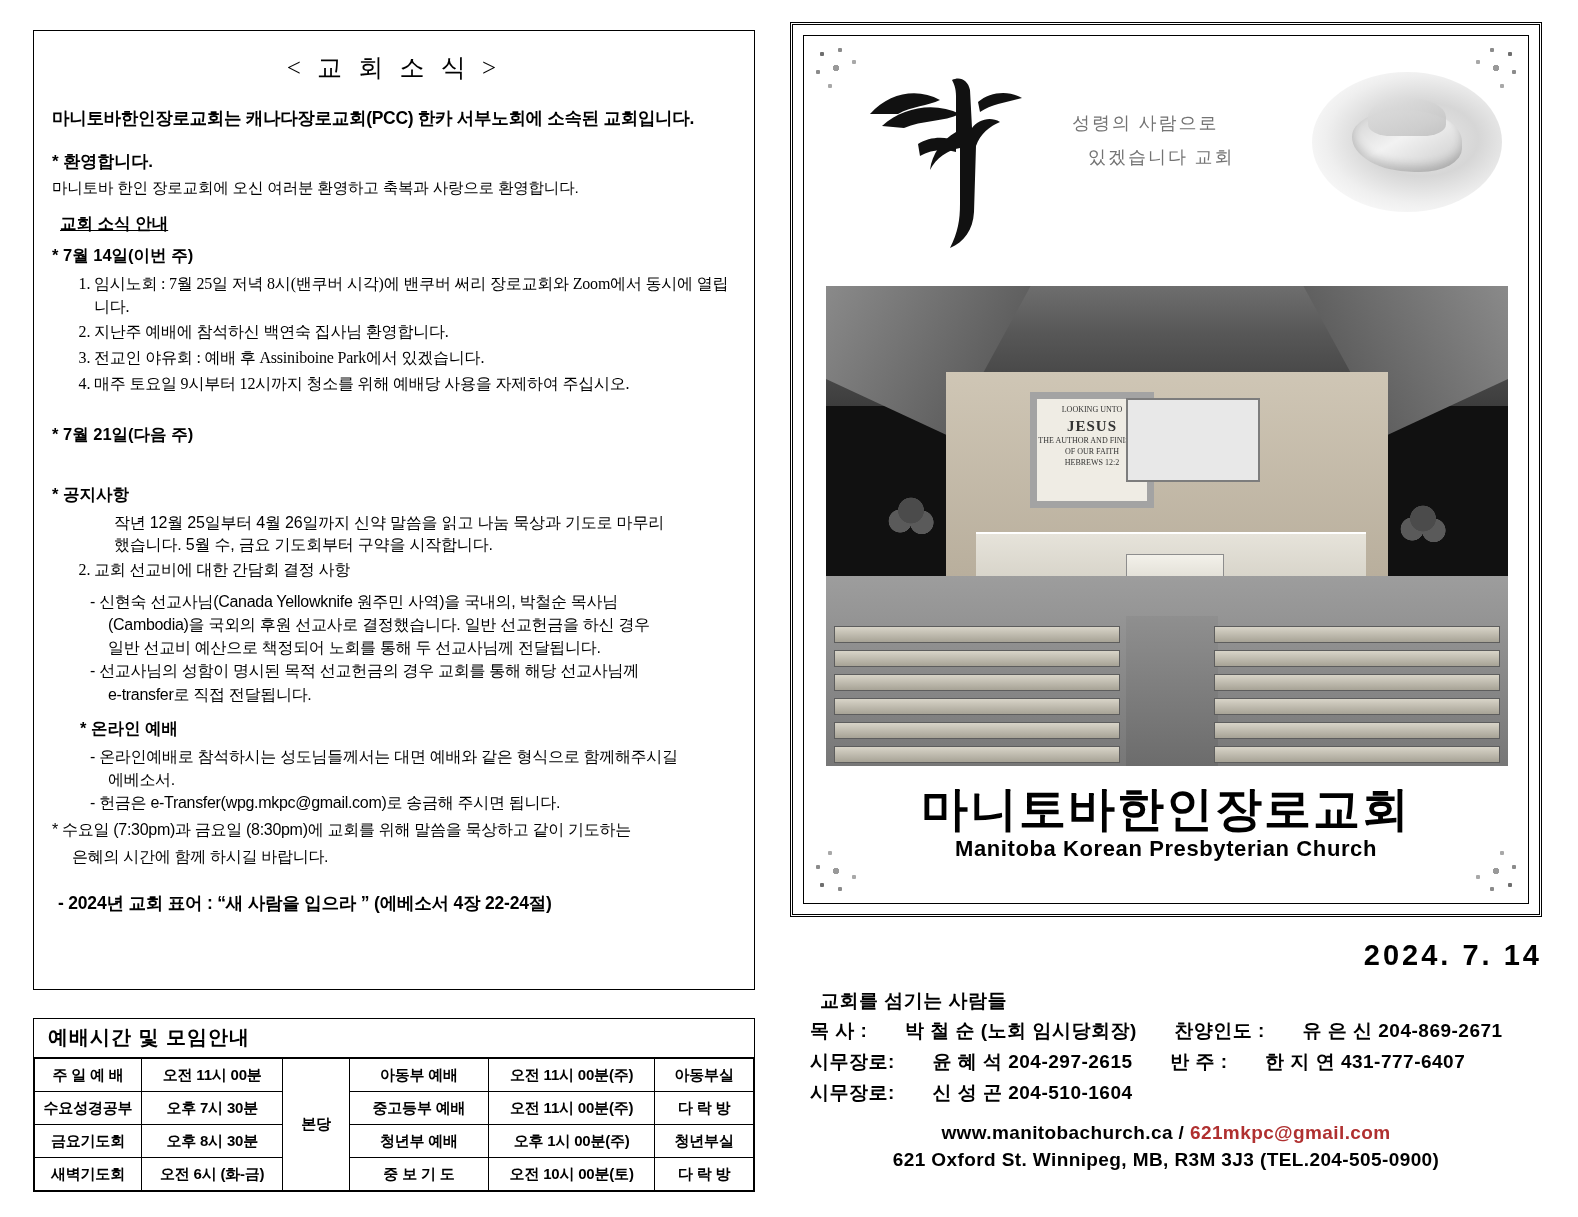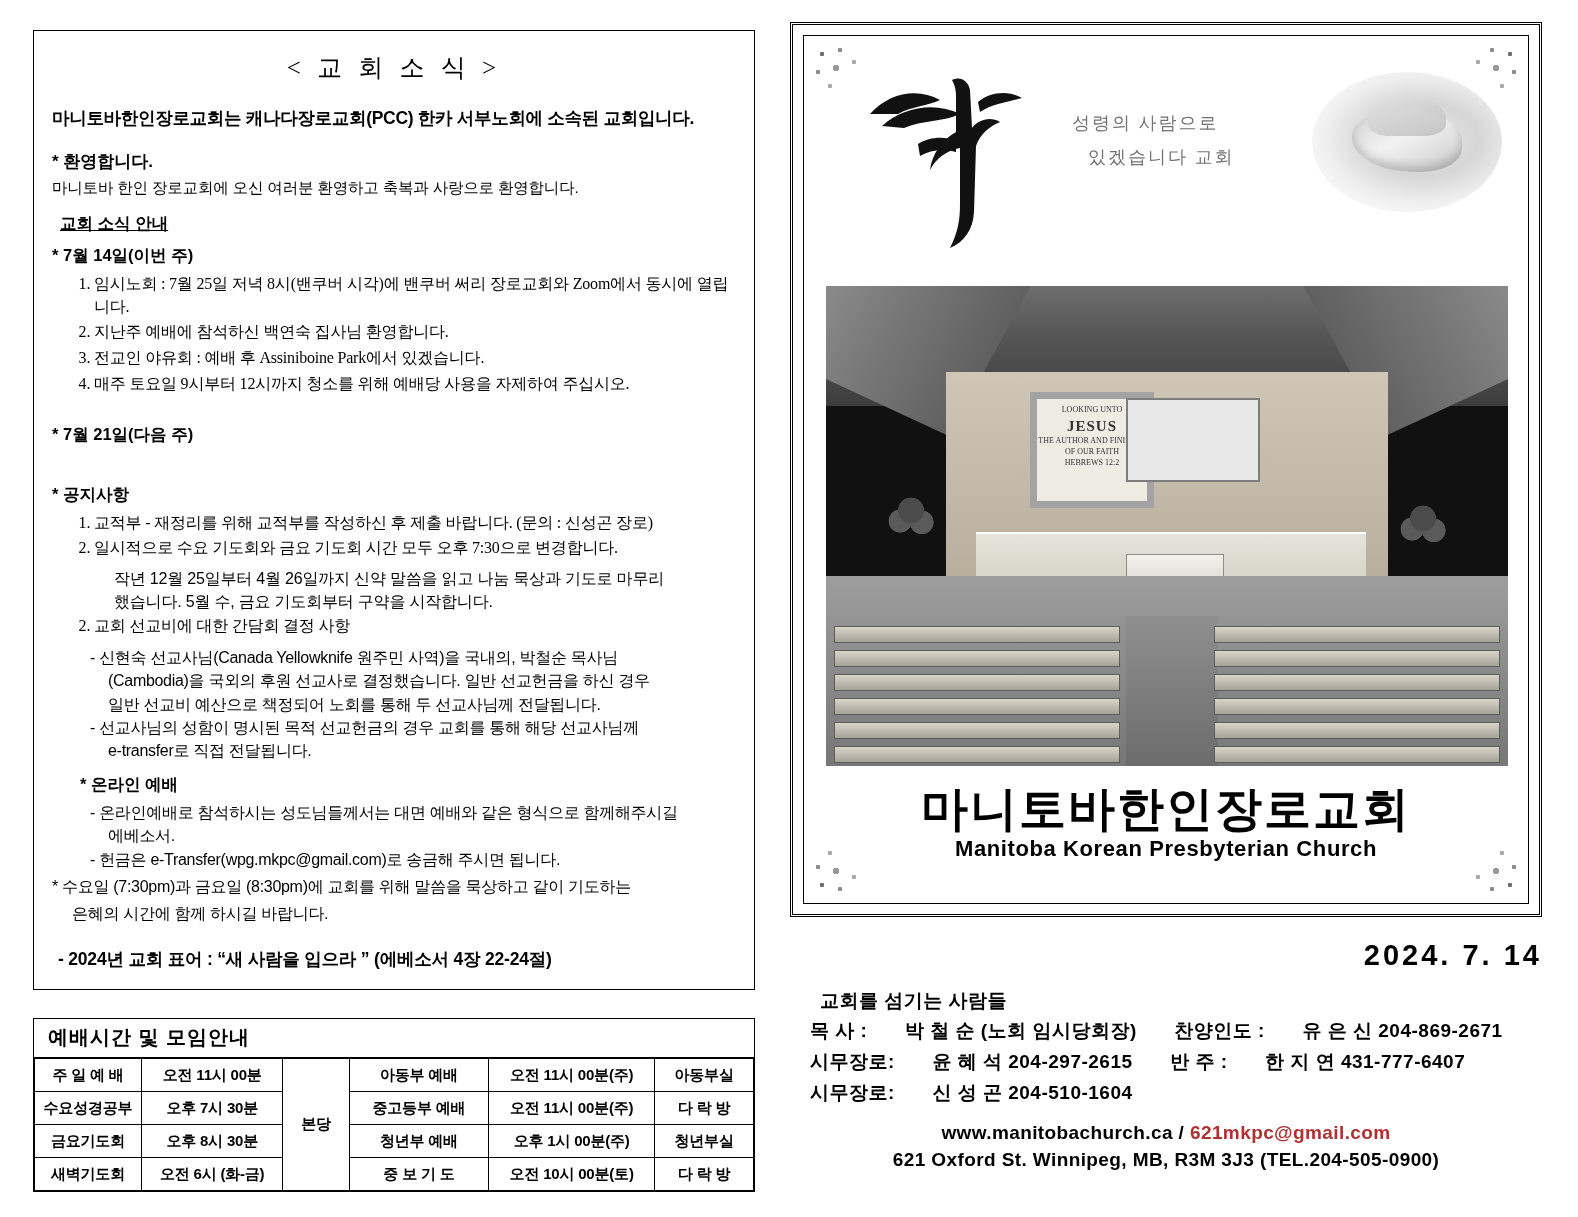--- a/index.html
+++ b/index.html
@@ -397,24 +397,20 @@
         <li>지난주 예배에 참석하신 백연숙 집사님 환영합니다.</li>
         <li>전교인 야유회 : 예배 후 Assiniboine Park에서 있겠습니다.</li>
         <li>매주 토요일 9시부터 12시까지 청소를 위해 예배당 사용을 자제하여 주십시오.</li>
       </ol>
 
       <div class="spacer-sm"></div>
       <div class="bullet-head">* 7월 21일(다음 주)</div>
 
       <div class="spacer-md"></div>
       <div class="bullet-head">* 공지사항</div>
-      <ol class="numlist">
-        <li>교적부 - 재정리를 위해 교적부를 작성하신 후 제출 바랍니다. (문의 : 신성곤 장로)</li>
-        <li>일시적으로 수요 기도회와 금요 기도회 시간 모두 오후 7:30으로 변경합니다.</li>
-      </ol>
       <div class="indent-line">작년 12월 25일부터 4월 26일까지 신약 말씀을 읽고 나눔 묵상과 기도로 마무리</div>
       <div class="indent-line">했습니다. 5월 수, 금요 기도회부터 구약을 시작합니다.</div>
       <ol class="numlist" start="2">
         <li>교회 선교비에 대한 간담회 결정 사항</li>
       </ol>
       <div class="dash-line">- 신현숙 선교사님(Canada Yellowknife 원주민 사역)을 국내의, 박철순 목사님</div>
       <div class="dash-line ind">(Cambodia)을 국외의 후원 선교사로 결정했습니다.  일반 선교헌금을 하신 경우</div>
       <div class="dash-line ind">일반 선교비 예산으로 책정되어 노회를 통해 두 선교사님께 전달됩니다.</div>
       <div class="dash-line">- 선교사님의 성함이 명시된 목적 선교헌금의 경우 교회를 통해 해당 선교사님께</div>
       <div class="dash-line ind">e-transfer로 직접 전달됩니다.</div>

